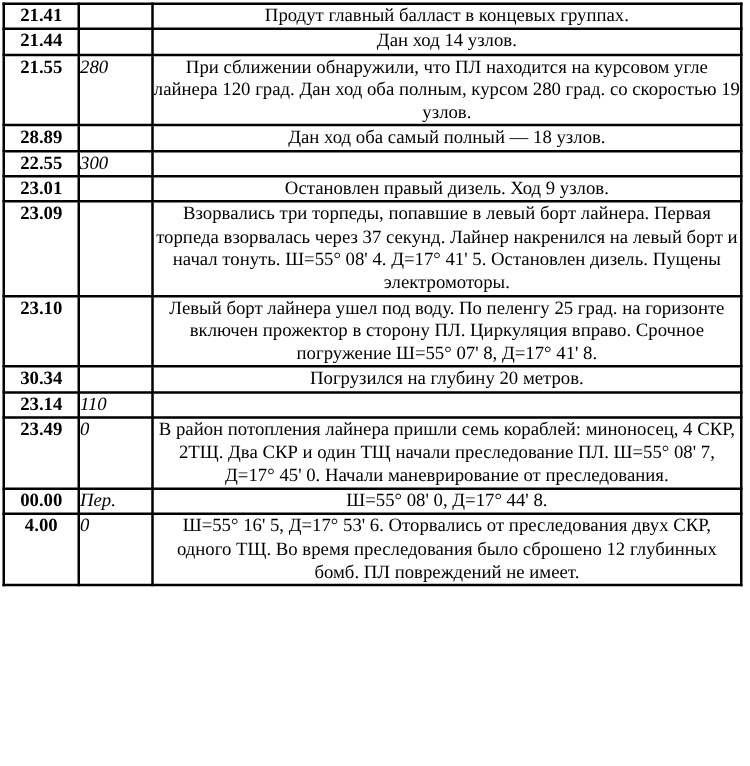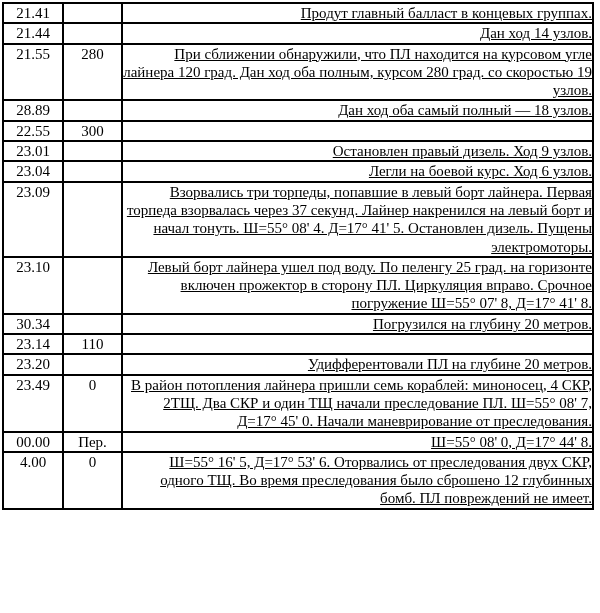--- a/index.html
+++ b/index.html
@@ -26,28 +26,28 @@
   }
   table.log td {
     border: 2px solid #000000;
     vertical-align: top;
     line-height: 18.3px;
     padding: 0;
     overflow: hidden;
   }
   td.c-time {
     text-align: center;
+    font-weight: bold;
   }
   td.c-course {
-    text-align: center;
+    font-style: italic;
   }
   td.c-entry {
-    text-align: right;
+    text-align: center;
     padding: 0 4px 0 5px;
-    text-decoration: underline;
   }
 </style>
 </head>
 <body>
 
 <div class="page">
   <table class="log">
     <colgroup>
       <col style="width:60px">
       <col style="width:59px">
@@ -78,48 +78,38 @@
           <td class="c-time">22.55</td>
           <td class="c-course">300</td>
           <td class="c-entry"></td>
         </tr>
         <tr>
           <td class="c-time">23.01</td>
           <td class="c-course"></td>
           <td class="c-entry">Остановлен правый дизель. Ход 9 узлов.</td>
         </tr>
         <tr>
-          <td class="c-time">23.04</td>
-          <td class="c-course"></td>
-          <td class="c-entry">Легли на боевой курс. Ход 6 узлов.</td>
-        </tr>
-        <tr>
           <td class="c-time">23.09</td>
           <td class="c-course"></td>
           <td class="c-entry">Взорвались три торпеды, попавшие в левый борт лайнера. Первая торпеда взорвалась через 37 секунд. Лайнер накренился на левый борт и начал тонуть. Ш=55° 08' 4. Д=17° 41' 5. Остановлен дизель. Пущены электромоторы.</td>
         </tr>
         <tr>
           <td class="c-time">23.10</td>
           <td class="c-course"></td>
           <td class="c-entry">Левый борт лайнера ушел под воду. По пеленгу 25 град. на горизонте включен прожектор в сторону ПЛ. Циркуляция вправо. Срочное погружение Ш=55° 07' 8, Д=17° 41' 8.</td>
         </tr>
         <tr>
           <td class="c-time">30.34</td>
           <td class="c-course"></td>
           <td class="c-entry">Погрузился на глубину 20 метров.</td>
         </tr>
         <tr>
           <td class="c-time">23.14</td>
           <td class="c-course">110</td>
           <td class="c-entry"></td>
-        </tr>
-        <tr>
-          <td class="c-time">23.20</td>
-          <td class="c-course"></td>
-          <td class="c-entry">Удифферентовали ПЛ на глубине 20 метров.</td>
         </tr>
         <tr>
           <td class="c-time">23.49</td>
           <td class="c-course">0</td>
           <td class="c-entry">В район потопления лайнера пришли семь кораблей: миноносец, 4 СКР, 2ТЩ. Два СКР и один ТЩ начали преследование ПЛ. Ш=55° 08' 7, Д=17° 45' 0. Начали маневрирование от преследования.</td>
         </tr>
         <tr>
           <td class="c-time">00.00</td>
           <td class="c-course">Пер.</td>
           <td class="c-entry">Ш=55° 08' 0, Д=17° 44' 8.</td>

